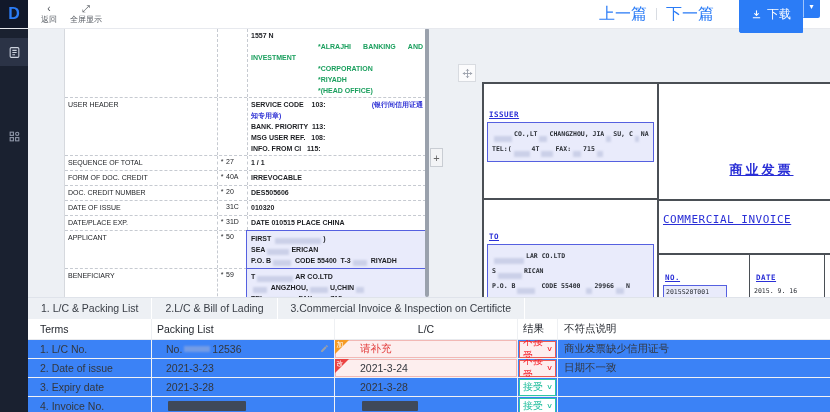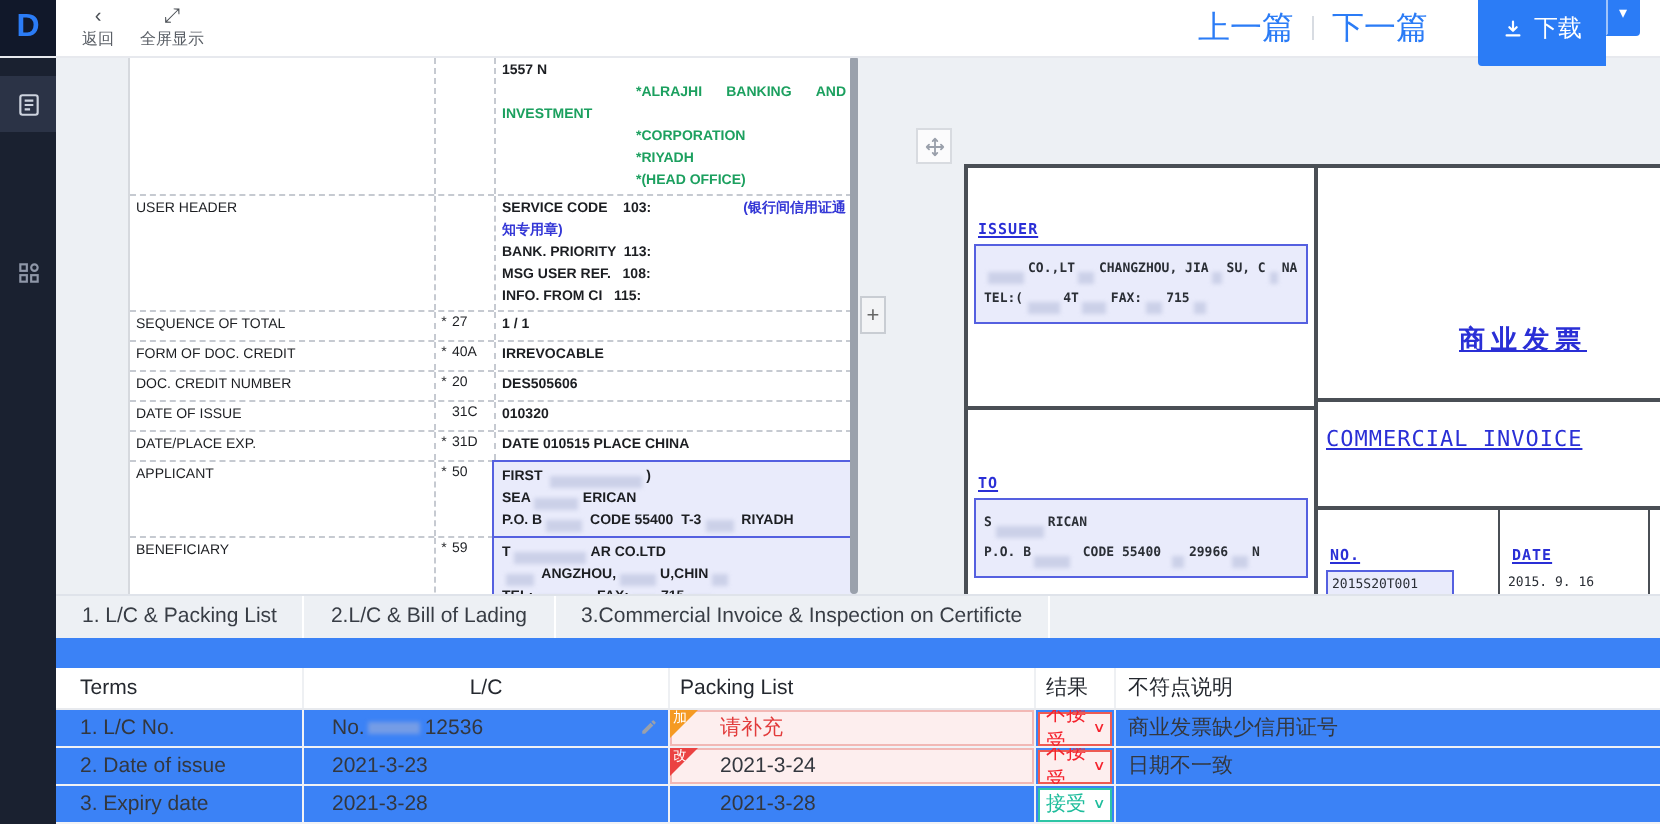--- a/index.html
+++ b/index.html
@@ -88,21 +88,21 @@
   .no-box{border:1.5px solid #5560e0;background:#e9ebfb;padding:2px;font-size:6.5px;margin-top:2px;width:58px;}
   .date-cell{width:66px;flex:none;padding:18px 4px 0;border-right:1.5px solid #4a4f55;font-size:6.5px;}
   .date-val{margin-top:5px;}
   .extra-cell{flex:1;}
 
   
   .panel{position:absolute;left:28px;top:297px;width:802px;height:115px;background:#3b82f6;
          overflow:hidden;border-top:1px solid #dfe3ea;}
   .tabbar{height:21px;background:#edf0f4;display:flex;font-size:10.5px;color:#383d45;}
   .tab{padding:0 13px;line-height:21px;border-right:1px solid #fff;cursor:pointer;white-space:nowrap;}
-  .chead{display:flex;height:20px;border-bottom:1px solid #e8eaee;font-size:10.5px;color:#24282f;background:#fff;margin-top:15px;}
+  .chead{display:flex;height:20px;border-bottom:1px solid #e8eaee;font-size:10.5px;color:#24282f;background:#fff;}
   .hc{display:flex;align-items:center;border-right:1px solid #eef0f3;box-sizing:border-box;}
   .w-term{width:124px;flex:none;}
   .w-lc{width:183px;flex:none;}
   .w-pack{width:183px;flex:none;}
   .w-res{width:40px;flex:none;}
   .w-note{flex:1;min-width:0;border-right:none!important;}
   .hc.w-term{padding-left:12px;}
   .hc.w-lc{justify-content:center;}
   .hc.w-pack{padding-left:5px;}
   .hc.w-res{padding-left:5px;}
@@ -375,20 +375,24 @@
                 <span class="rd" style="width: 8px;"></span>
                 <span class="sg">715</span>
                 <span class="rd" style="width: 6px;"></span>
               </div>
             </div>
         </div>
         <div class="inv-sec2">
           <div class="inv-label">TO</div>
           <div class="inv-box" id="to-box">
               <div class="lcline">
+                <span class="rd" style="width: 30px;"></span>
+                <span class="sg">LAR CO.LTD</span>
+              </div>
+              <div class="lcline">
                 <span class="sg">S</span>
                 <span class="rd" style="width: 24px;"></span>
                 <span class="sg">RICAN</span>
               </div>
               <div class="lcline">
                 <span class="sg">P.O. B</span>
                 <span class="rd" style="width: 18px;"></span>
                 <span class="sg"> CODE 55400 </span>
                 <span class="rd" style="width: 6px;"></span>
                 <span class="sg">29966</span>
@@ -421,22 +425,22 @@
   </main>
 
   <section class="panel">
     <div class="tabbar" id="tabbar">
         <div class="tab active">1. L/C &amp; Packing List</div>
         <div class="tab">2.L/C &amp; Bill of Lading</div>
         <div class="tab">3.Commercial Invoice &amp; Inspection on Certificte</div>
       </div>
     <div class="chead">
       <div class="hc w-term">Terms</div>
+      <div class="hc w-pack">Packing List</div>
       <div class="hc w-lc">L/C</div>
-      <div class="hc w-pack">Packing List</div>
       <div class="hc w-res">结果</div>
       <div class="hc w-note">不符点说明</div>
     </div>
     <div id="cmp-rows">
         <div class="crow">
           <div class="cc w-term c-term">1. L/C No.</div>
           <div class="cc w-lc c-lc">
             <span class="sg">No.</span>
             <span class="rd" style="width: 26px;"></span>
             <span class="sg">12536</span>

